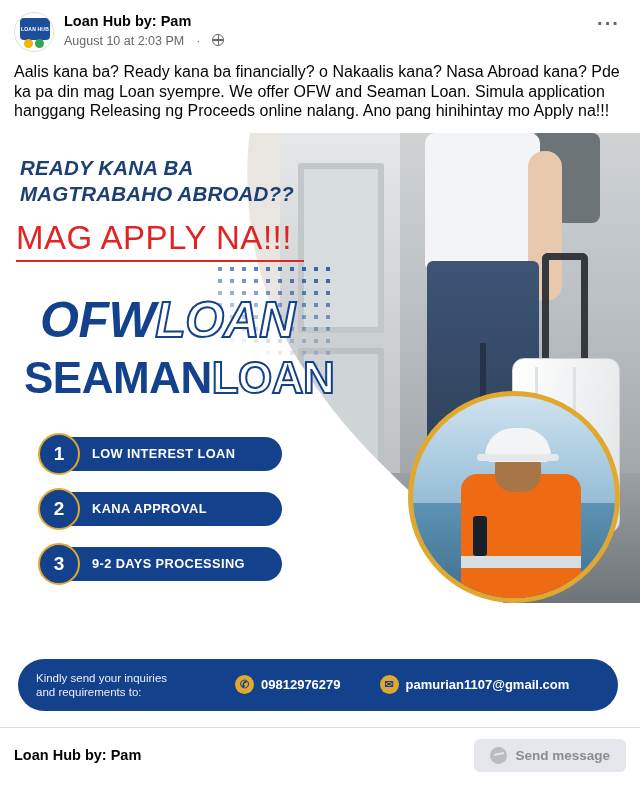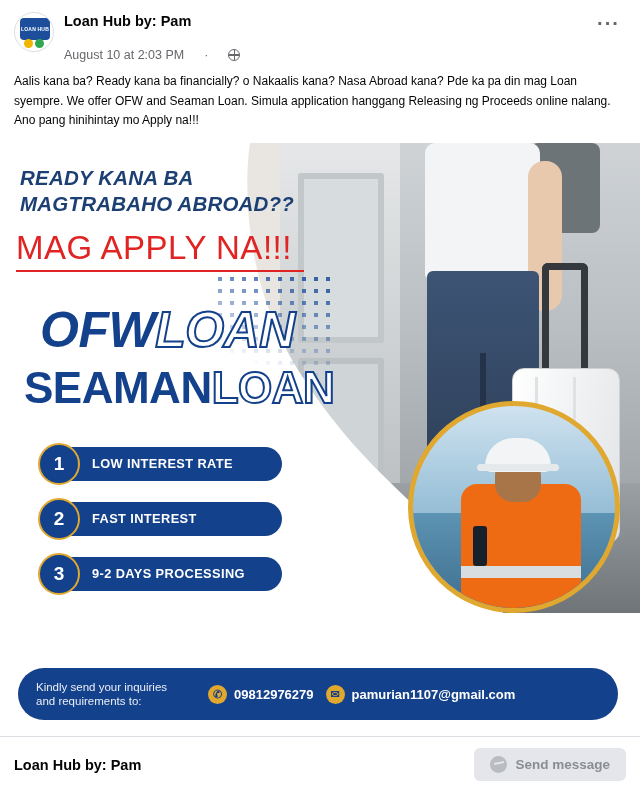--- a/index.html
+++ b/index.html
@@ -40,22 +40,22 @@
   }
   .avatar .dot-g {
     position: absolute; left: 20px; top: 26px; width: 9px; height: 9px;
     border-radius: 50%; background: #2fa84f;
   }
   .head-text { margin-left: 10px; flex: 1 1 auto; padding-top: 1px; }
   .page-name {
     font-size: 14.5px; font-weight: bold; color: #050505; line-height: 17px;
   }
   .meta-row {
-    display: flex; align-items: center; gap: 20px;
-    font-size: 12.5px; color: #65676b; margin-top: 18px;
+    display: flex; align-items: flex-start; gap: 12px;
+    font-size: 12.5px; color: #65676b; margin-top: 4px;
   }
   .globe {
     width: 12px; height: 12px; border-radius: 50%;
     border: 1.2px solid #65676b; position: relative; display: inline-block;
   }
   .globe::before {
     content: ""; position: absolute; left: 4.4px; top: -0.2px;
     width: 1.2px; height: 10px; background: #65676b;
   }
   .globe::after {
@@ -63,21 +63,21 @@
     width: 10px; height: 1.2px; background: #65676b;
   }
   .more-btn {
     color: #65676b; font-size: 20px; letter-spacing: 1px;
     line-height: 14px; padding: 4px 6px; cursor: pointer;
     font-weight: bold;
   }
   
   .post-body {
     padding: 4px 20px 12px 14px;
-    font-size: 12px; line-height: 19.5px; color: #050505;
+    font-size: 16px; line-height: 19.5px; color: #050505;
   }
   
   .post-image {
     position: relative; width: 640px; height: 594px;
     background: #ffffff; overflow: hidden;
   }
   .photo-bg {
     position: absolute; inset: 0;
     background: #e9e6e2;
   }
@@ -248,20 +248,21 @@
   .sc-radio {
     position: absolute; left: 60px; top: 120px; width: 14px; height: 40px;
     background: #16212b; border-radius: 3px;
   }
   
   .contact-bar {
     position: absolute; left: 18px; bottom: 16px; right: 22px; height: 52px;
     background: #14418c; border-radius: 26px;
     display: flex; align-items: center; padding: 0 18px;
     color: #ffffff;
+    gap: 27px;
   }
   .contact-label {
     font-size: 11.5px; line-height: 14px; color: #e9eef6; width: 160px;
   }
   .contact-chip {
     display: flex; align-items: center; gap: 7px;
     font-size: 13px; font-weight: bold; color: #ffffff;
     margin-left: 12px;
   }
   .chip-ic {
@@ -357,25 +358,25 @@
 
     <div class="ad-ofw">
       <span class="b">OFW</span><span class="o">LOAN</span>
     </div>
     <div class="ad-seaman">
       <span class="b">SEAMAN</span><span class="o">LOAN</span>
     </div>
 
     <div class="feature f1">
       <div class="circle">1</div>
-      <div class="pill">LOW INTEREST RATE</div>
+      <div class="pill">LOW INTEREST LOAN</div>
     </div>
     <div class="feature f2">
       <div class="circle">2</div>
-      <div class="pill">FAST INTEREST</div>
+      <div class="pill">KANA APPROVAL</div>
     </div>
     <div class="feature f3">
       <div class="circle">3</div>
       <div class="pill">9-2 DAYS PROCESSING</div>
     </div>
 
     <div class="seaman-circle">
       <div class="sc-sea"></div>
       <div class="sc-body"></div>
       <div class="sc-stripe"></div>

